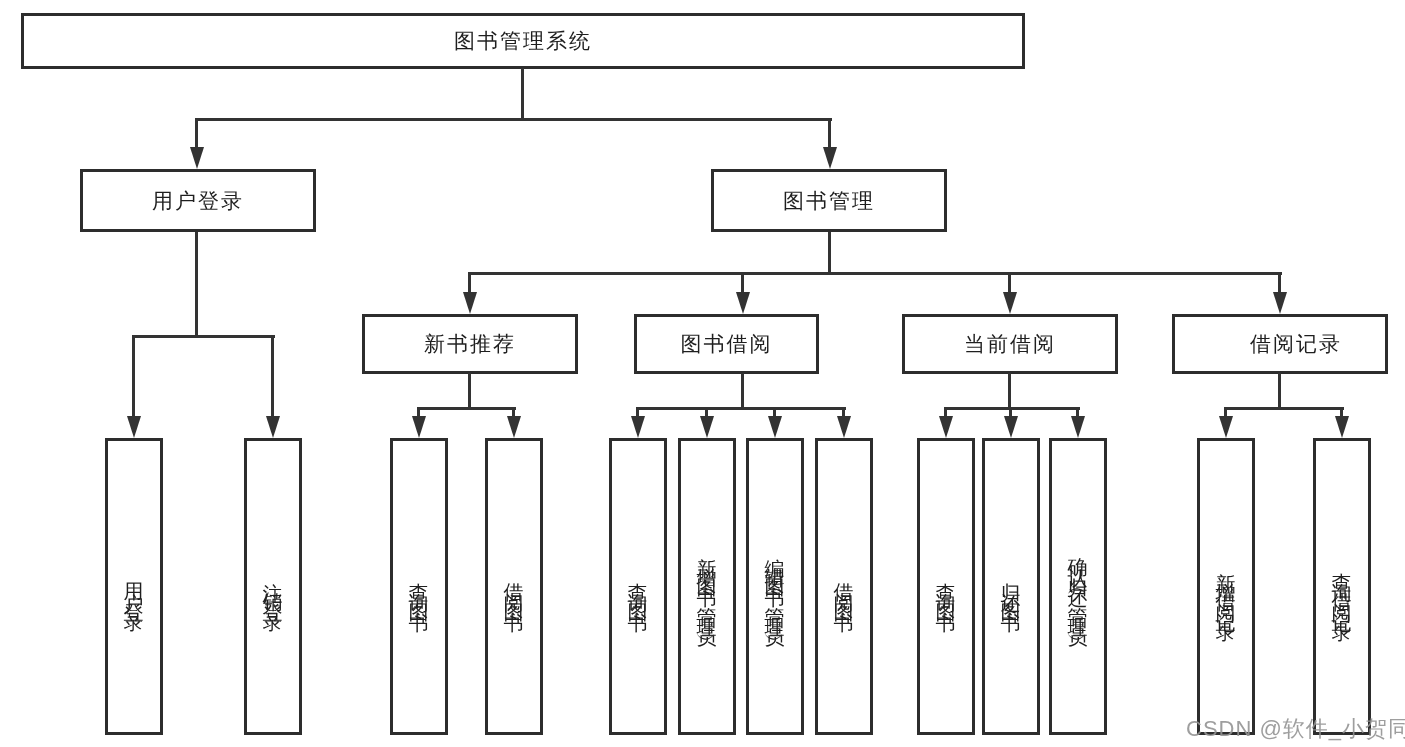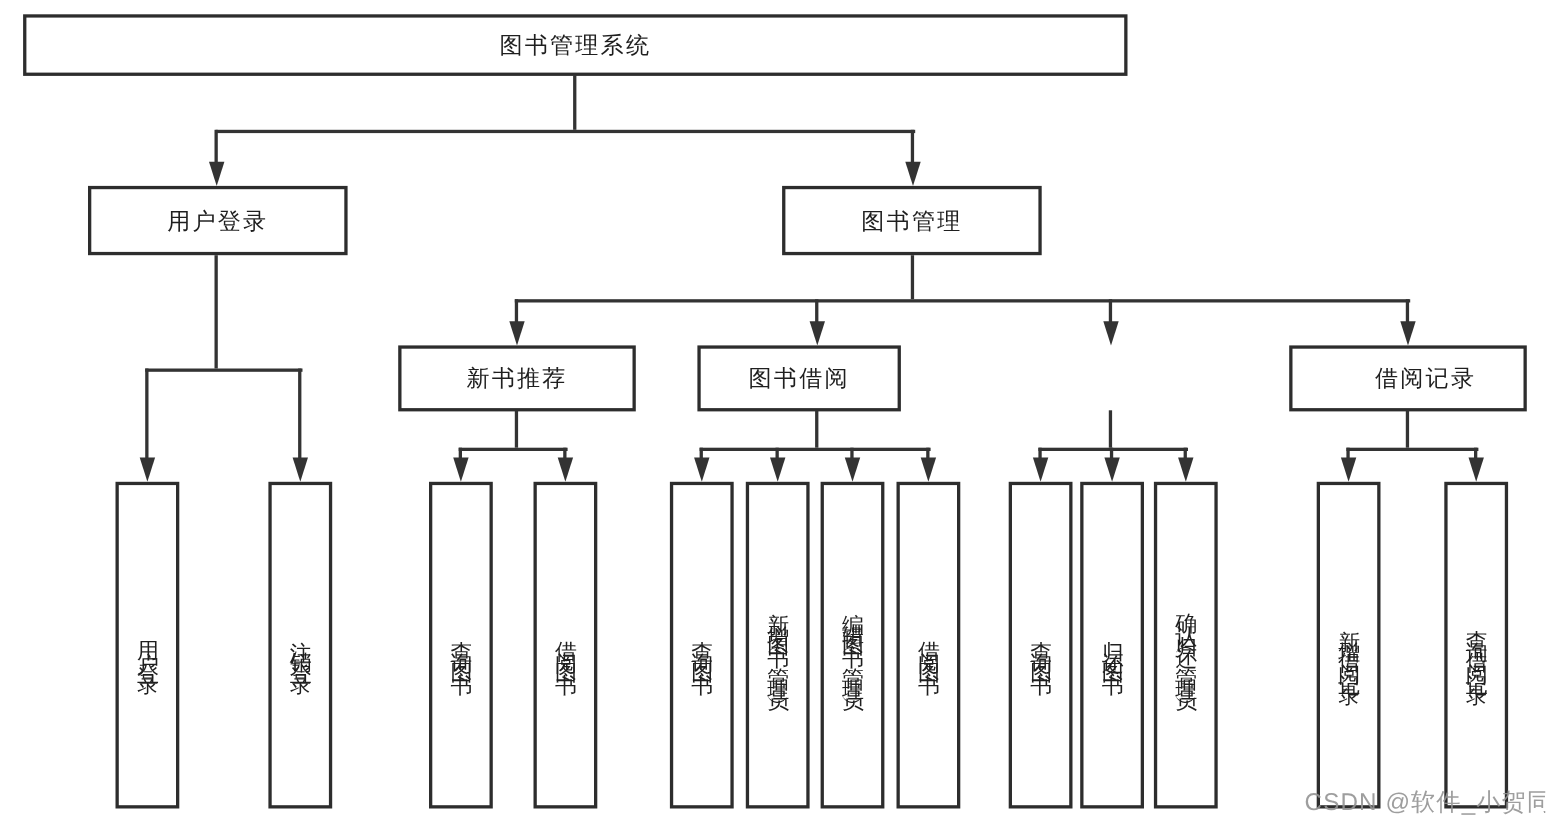--- a/index.html
+++ b/index.html
@@ -100,20 +100,21 @@
   <div class="ah" style="left:463px; top:292px;"></div>
   <div class="line" style="left:741px; top:272px; width:3px; height:26px;"></div>
   <div class="ah" style="left:736px; top:292px;"></div>
   <div class="line" style="left:1008px; top:272px; width:3px; height:26px;"></div>
   <div class="ah" style="left:1003px; top:292px;"></div>
   <div class="line" style="left:1278px; top:272px; width:3px; height:26px;"></div>
   <div class="ah" style="left:1273px; top:292px;"></div>
 
   <div class="box" style="left:362px; top:314px; width:216px; height:60px;">新书推荐</div>
   <div class="box" style="left:634px; top:314px; width:185px; height:60px;">图书借阅</div>
+  <div class="box" style="left:902px; top:314px; width:216px; height:60px;">当前借阅</div>
   <div class="box" style="left:1172px; top:314px; width:216px; height:60px;padding-left:32px;">借阅记录</div>
 
   <div class="line" style="left:468px; top:373px; width:3px; height:34px;"></div>
   <div class="line" style="left:417px; top:407px; width:99px; height:3px;"></div>
   <div class="line" style="left:417px; top:407px; width:3px; height:12px;"></div>
   <div class="ah" style="left:412px; top:416px;"></div>
   <div class="line" style="left:512px; top:407px; width:3px; height:12px;"></div>
   <div class="ah" style="left:507px; top:416px;"></div>
 
   <div class="line" style="left:741px; top:373px; width:3px; height:34px;"></div>

